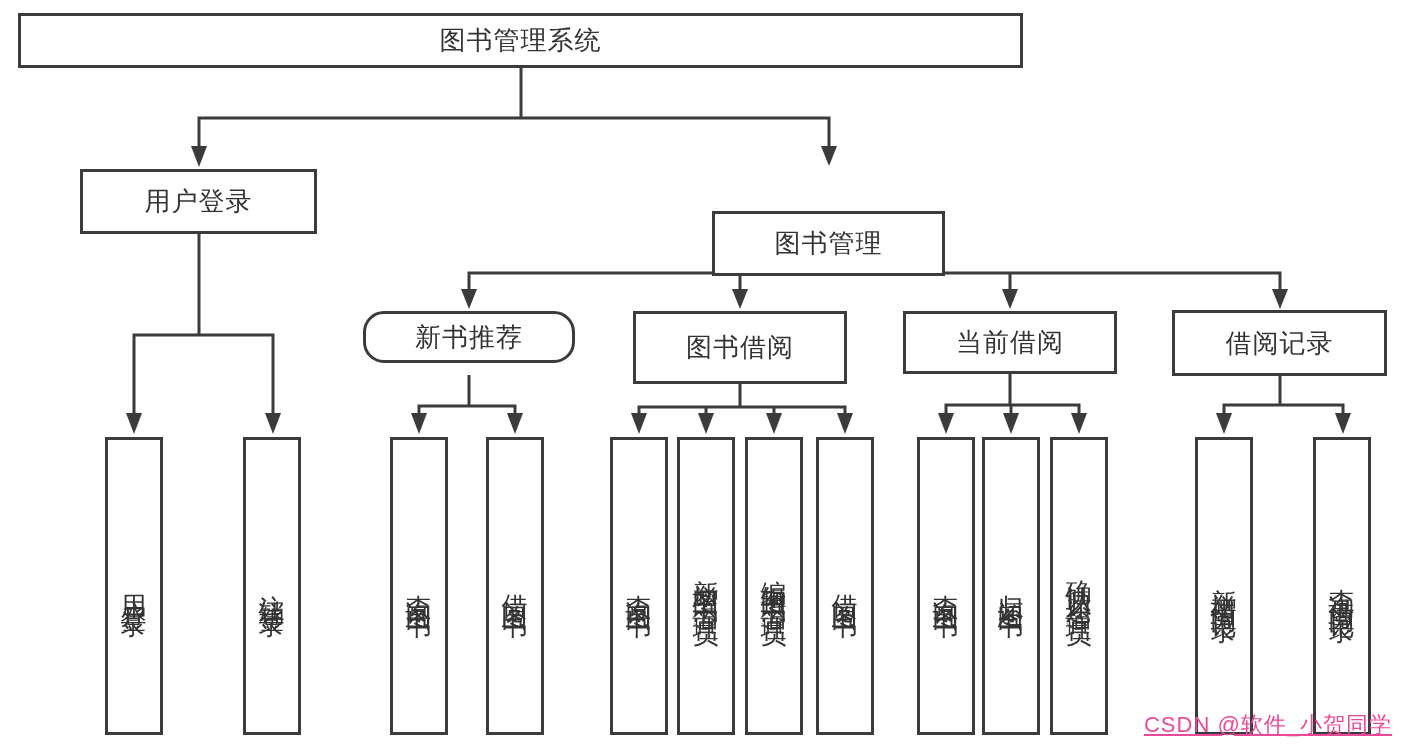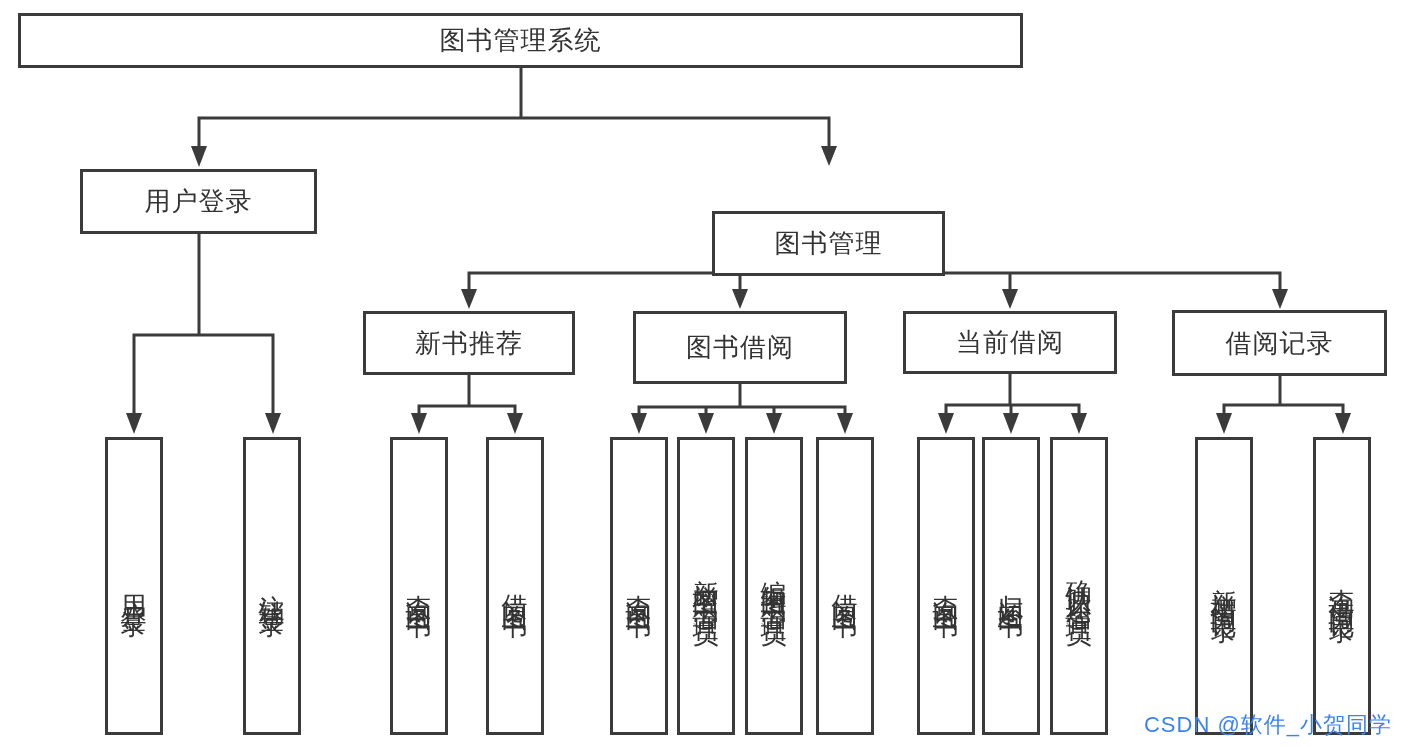--- a/index.html
+++ b/index.html
@@ -43,21 +43,21 @@
     font-size:26px;
     line-height:1;
     letter-spacing:6px;
     white-space:nowrap;
   }
 
   
   #b-title  {left:18px;  top:13px;  width:1005px; height:55px;}
   #b-login  {left:80px;  top:169px; width:237px;  height:65px;}
   #b-manage {left:712px; top:168px; width:233px;  height:65px;margin-top:43px;}
-  #b-newbook{left:363px; top:311px; width:212px;  height:64px;}
+  #b-newbook{left:363px; top:311px; width:212px;  height:52px;border-radius:21px;}
   #b-borrow {left:633px; top:311px; width:214px;  height:73px;}
   #b-current{left:903px; top:311px; width:214px;  height:63px;justify-content:center;}
   #b-record {left:1172px;top:310px; width:215px;  height:66px;}
 
   
   #c0 {left:105px;}
   #c1 {left:243px;}
   #c2 {left:390px;}
   #c3 {left:486px;}
   #c4 {left:610px;}
@@ -67,23 +67,24 @@
   #c8 {left:917px;}
   #c9 {left:982px;}
   #c10{left:1050px;}
   #c11{left:1195px;}
   #c12{left:1313px;}
 
   .watermark{
     position:absolute;
     right:13px;top:710px;
     font-size:22px;
-    color:#3b82f6;
+    color:#ec4899;
     letter-spacing:1px;
     white-space:nowrap;
+    text-decoration:underline;
   }
 </style>
 </head>
 <body>
 
 <div class="stage">
 
   <svg class="connectors" viewBox="0 0 1405 747" xmlns="http://www.w3.org/2000/svg">
 
     <path d="M521 68 V118 M199 118 H829 M199 116.5 V148 M829 116.5 V148"></path>

